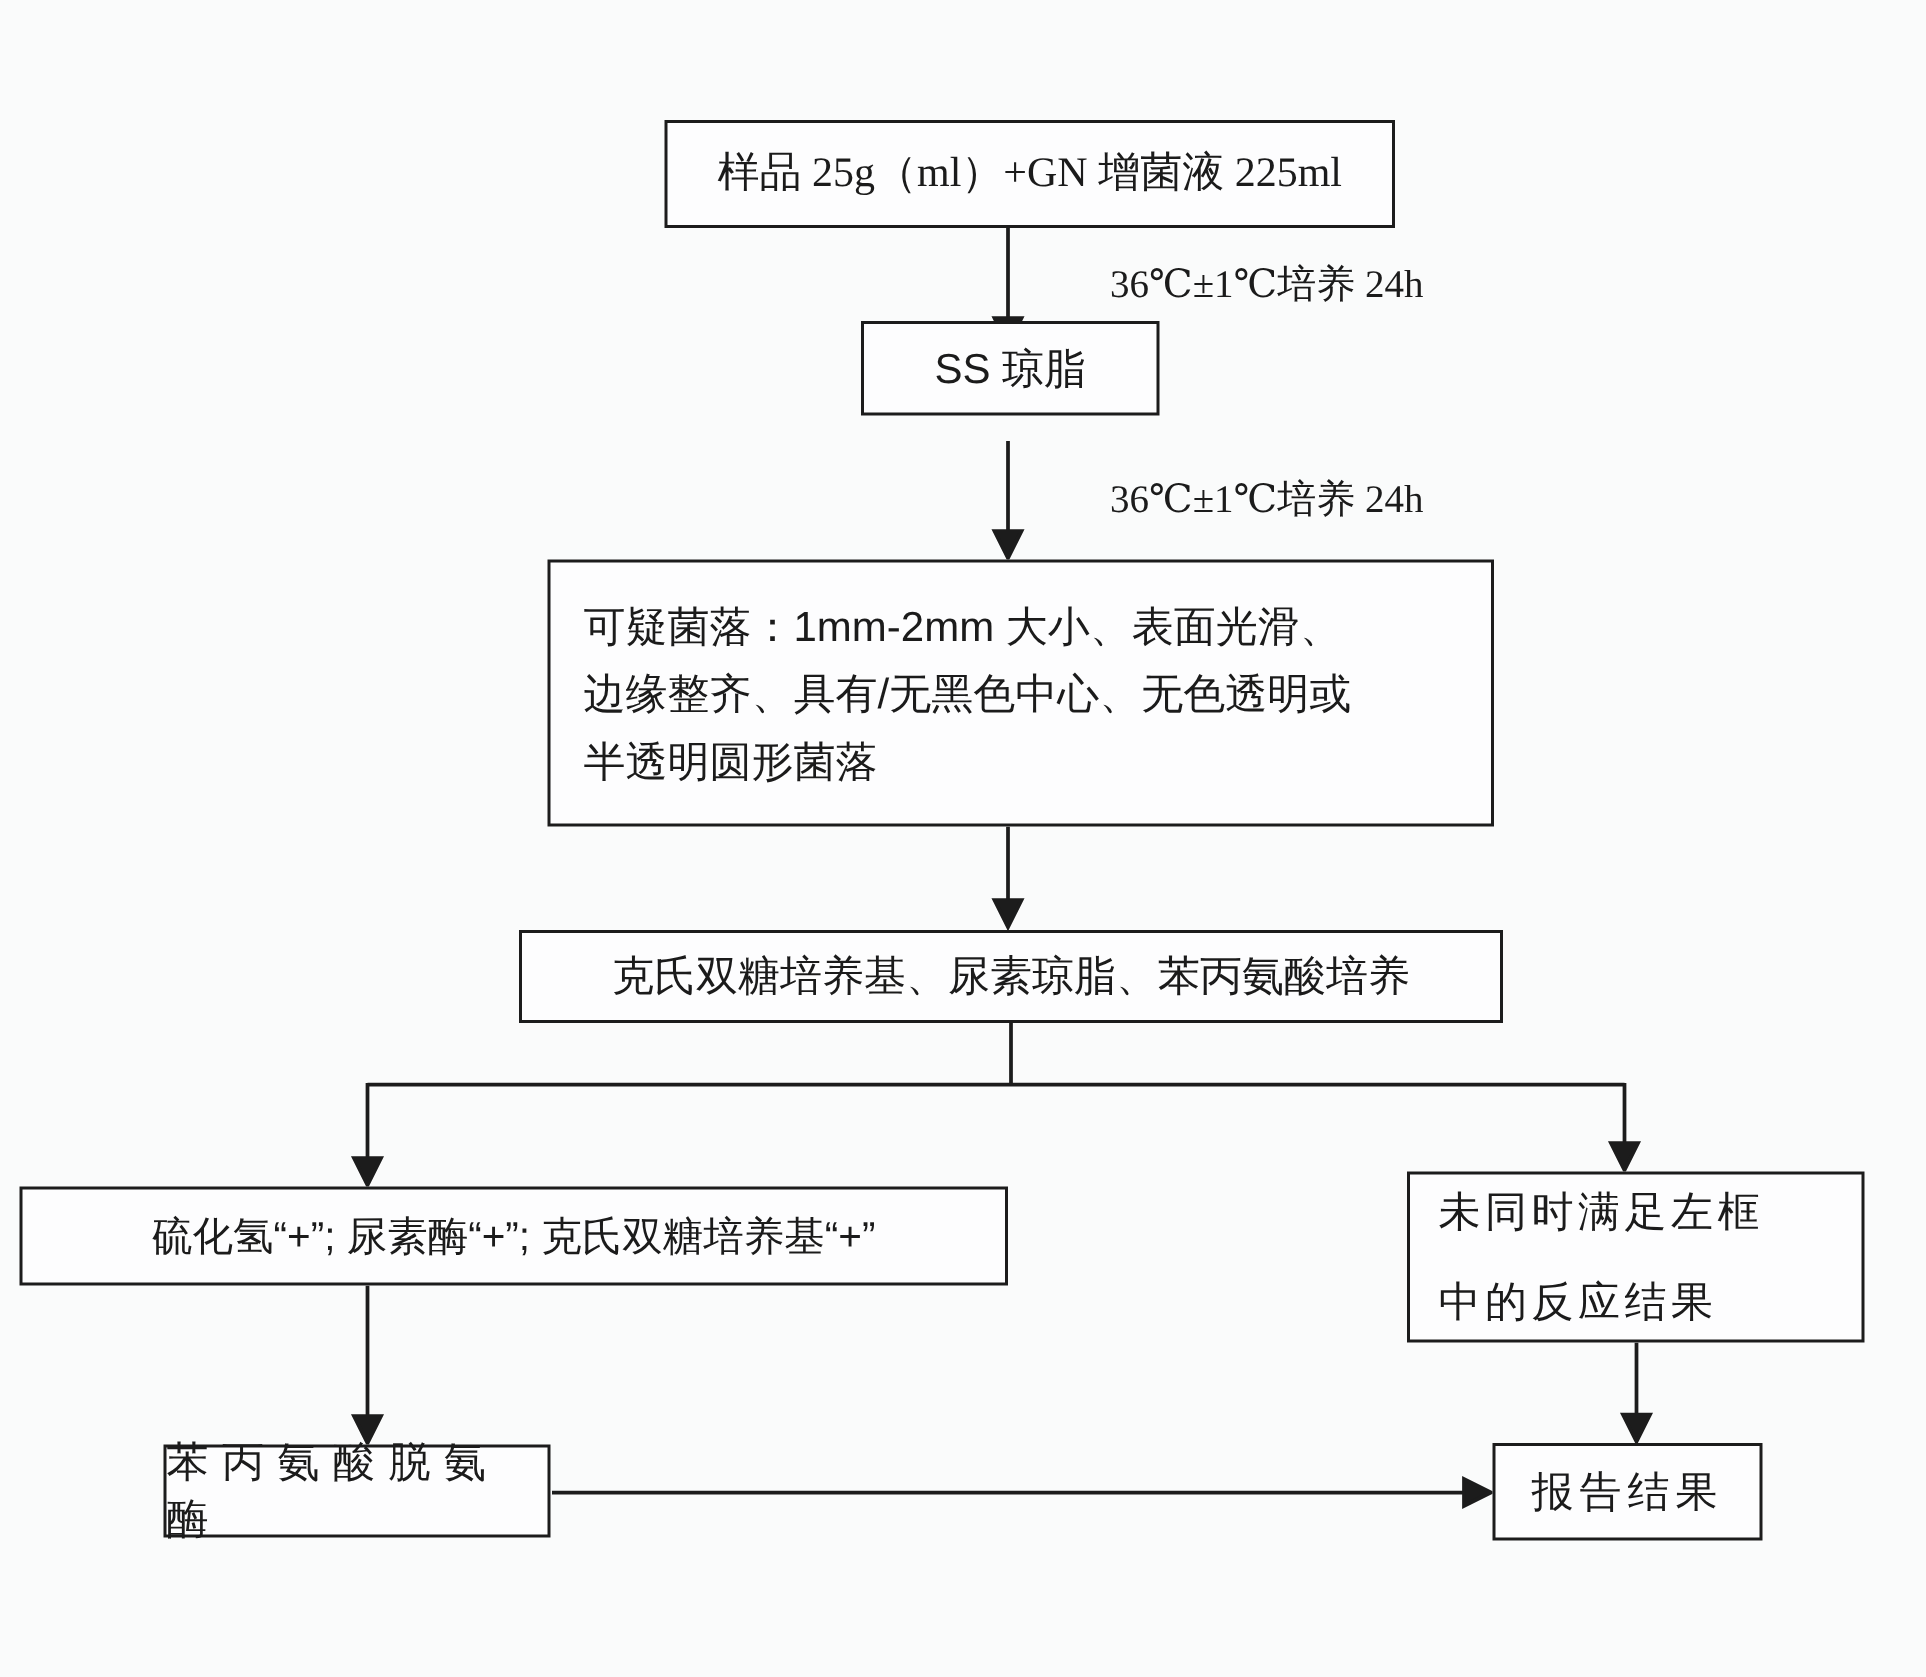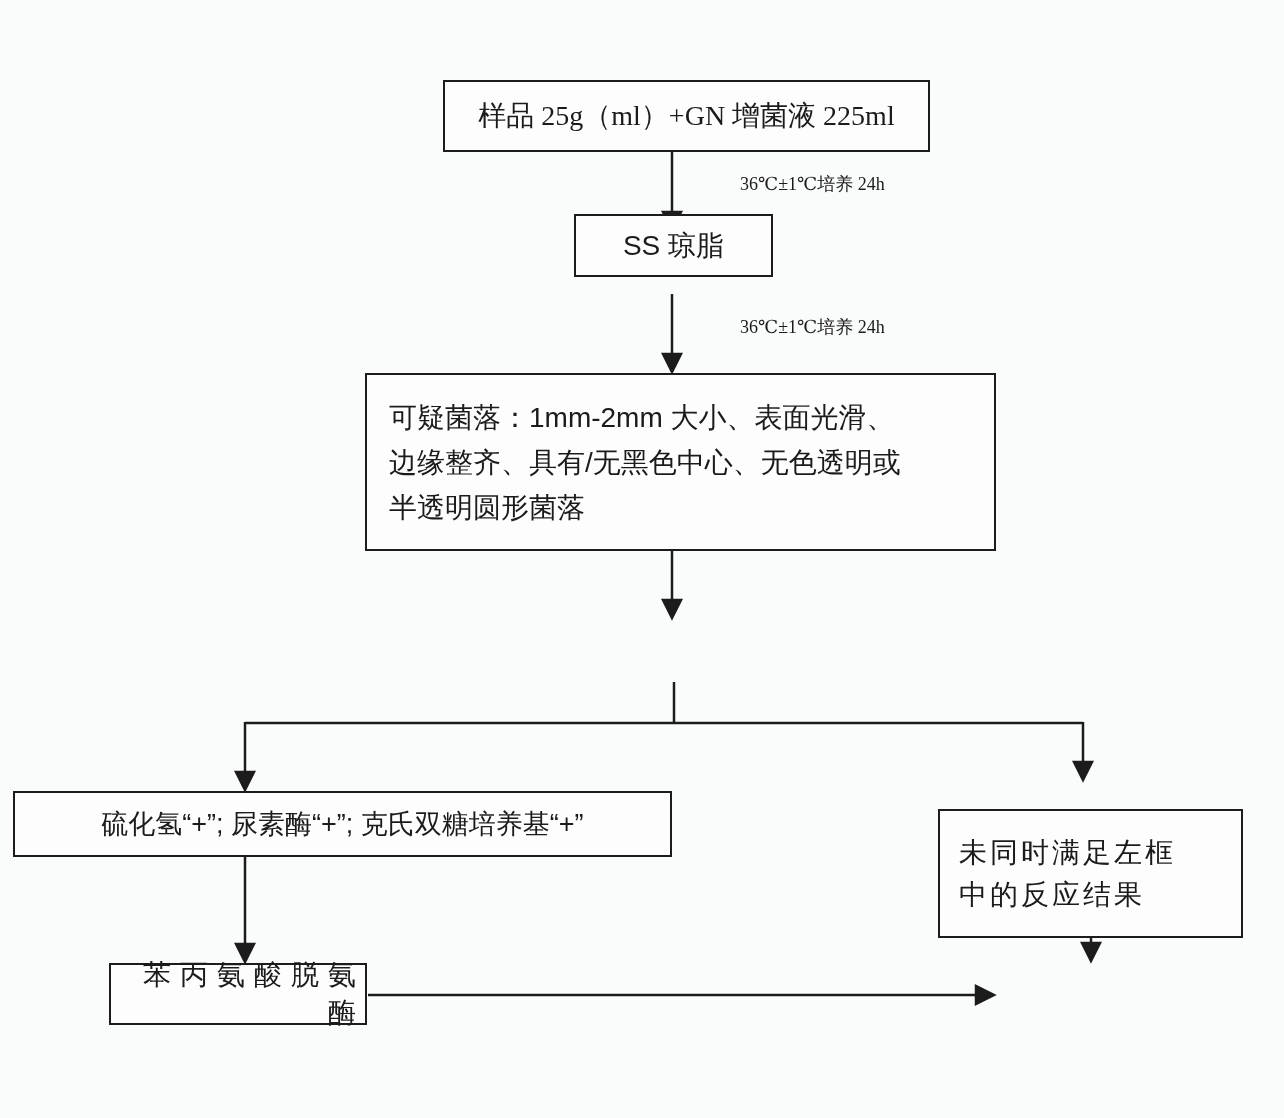--- a/index.html
+++ b/index.html
@@ -24,45 +24,45 @@
     height: 1118px;
   }
   .node {
     position: absolute;
     box-sizing: border-box;
     border: 2.5px solid #1c1c1c;
     background: #fdfdfe;
     display: flex;
     align-items: center;
     justify-content: center;
-    text-align: right;
+    text-align: left;
     line-height: 1.35;
   }
   .node.align-left {
     justify-content: flex-start;
     text-align: left;
   }
   .serif {
     font-family: "Liberation Serif", "DejaVu Serif", serif;
   }
   .edge-label {
     position: absolute;
     font-family: "Liberation Serif", "DejaVu Serif", serif;
-    font-size: 18px;
+    font-size: 26px;
     white-space: nowrap;
   }
   
   .node-sample        { left: 443px; top: 80px;  width: 487px; height: 72px;  font-size: 28px; }
   .node-ss-agar       { left: 574px; top: 214px; width: 199px; height: 63px;  font-size: 28px; }
   .node-suspect       { left: 365px; top: 373px; width: 631px; height: 178px; font-size: 28px;
                         padding: 14px 76px 14px 22px; line-height: 45px; }
   .node-media         { left: 346px; top: 620px; width: 656px; height: 62px;  font-size: 28px; }
   .node-positive      { left: 13px;  top: 791px; width: 659px; height: 66px;  font-size: 27px; white-space: nowrap; }
-  .node-not-satisfied { left: 938px; top: 781px; width: 305px; height: 129px; font-size: 28px;
-                        padding: 14px 48px 14px 19px; line-height: 42px; letter-spacing: 3px; margin-top: 28px; }
+  .node-not-satisfied { left: 938px; top: 781px; width: 305px; height: 114px; font-size: 28px;
+                        padding: 14px 48px 14px 19px; line-height: 60px; letter-spacing: 3px; }
   .node-further       { left: 109px; top: 963px; width: 258px; height: 62px;  font-size: 28px; letter-spacing: 9px; }
   .node-report        { left: 995px; top: 962px; width: 180px; height: 65px;  font-size: 28px; letter-spacing: 4px; }
   .label-incubation-1 { left: 740px; top: 172px; }
   .label-incubation-2 { left: 740px; top: 315px; }
 </style>
 </head>
 <body>
 
 <div class="canvas">
 
@@ -101,21 +101,23 @@
   <div class="node node-sample serif">样品 25g（ml）+GN 增菌液 225ml</div>
 
   <div class="edge-label label-incubation-1">36℃±1℃培养 24h</div>
 
   <div class="node node-ss-agar">SS 琼脂</div>
 
   <div class="edge-label label-incubation-2">36℃±1℃培养 24h</div>
 
   <div class="node node-suspect align-left">可疑菌落：1mm-2mm 大小、表面光滑、边缘整齐、具有/无黑色中心、无色透明或半透明圆形菌落</div>
 
+  <div class="node node-media">克氏双糖培养基、尿素琼脂、苯丙氨酸培养</div>
 
   <div class="node node-positive">硫化氢“+”; 尿素酶“+”; 克氏双糖培养基“+”</div>
 
   <div class="node node-not-satisfied align-left">未同时满足左框中的反应结果</div>
 
   <div class="node node-further">苯丙氨酸脱氨酶</div>
 
+  <div class="node node-report">报告结果</div>
 
 </div>
 
 </body></html>

